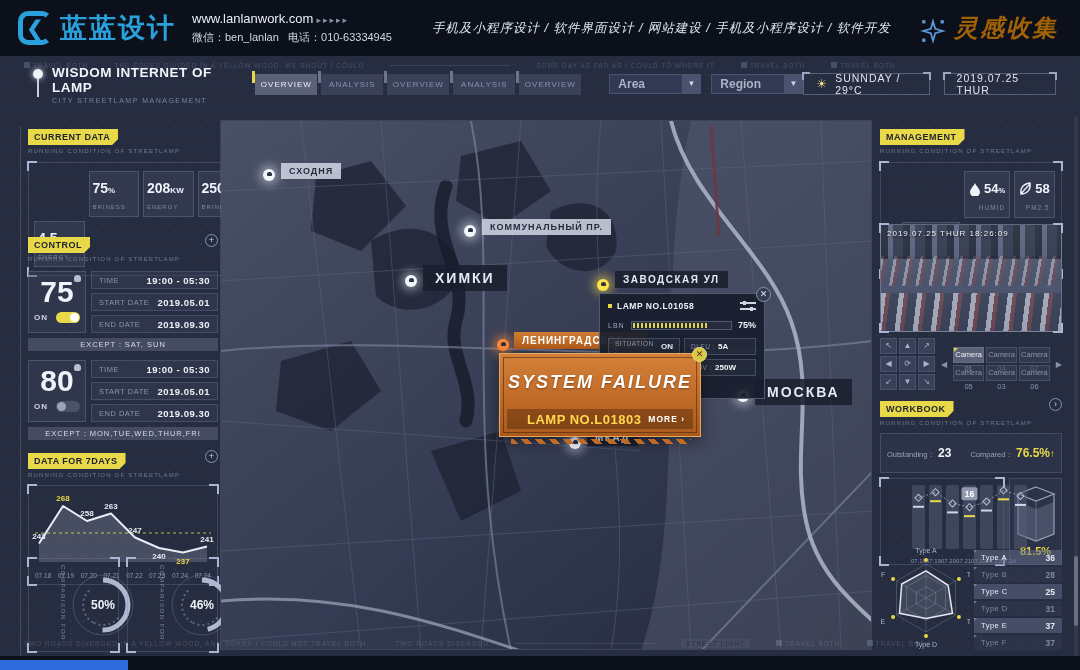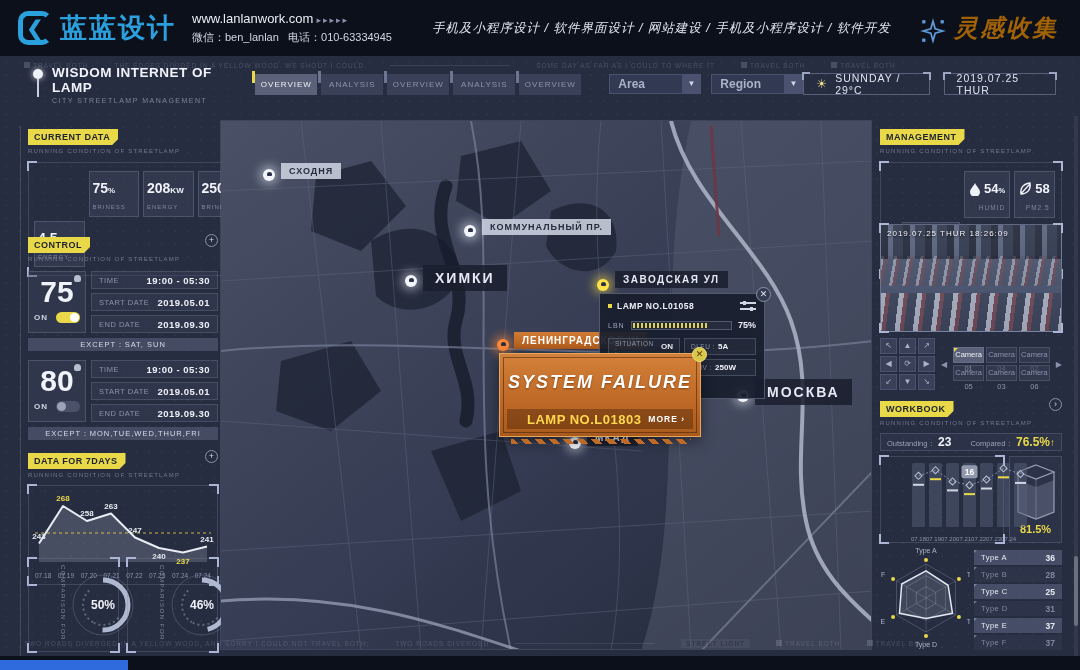--- a/index.html
+++ b/index.html
@@ -206,21 +206,21 @@
   .cam-side { color:#8a93ad; font-size:8px; cursor:pointer; }
   .cam-list { flex:1; display:grid; grid-template-columns:1fr 1fr 1fr; gap:2px; }
   .cam-btn { height:16px; background:rgba(58,65,88,.6); border:1px solid rgba(140,150,180,.25);
     color:#8a93ad; font-size:7.5px; text-align:center; line-height:14px; cursor:pointer; position:relative; }
   .cam-btn.active { background:#5a6178; color:#eef1f7; }
   .cam-btn.active::before { content:""; position:absolute; left:0; top:0; border-style:solid;
     border-width:4px 4px 0 0; border-color:#e9d949 transparent transparent transparent; }
 
   #workbook { top:342px; left:880px; width:182px; }
   .wb-stats { display:flex; align-items:baseline; margin-top:7px; border:1px solid rgba(140,150,180,.25);
-    padding:1px 6px; background:rgba(60,68,92,.25); }
+    padding:12px 6px; background:rgba(60,68,92,.25); }
   .wb-stats .k { color:#9aa3b8; font-size:7.5px; }
   .wb-stats .n { color:#f0f3fa; font-size:12px; font-weight:bold; margin-left:3px; }
   .wb-stats .k2 { margin-left:auto; color:#9aa3b8; font-size:7.5px; }
   .wb-stats .n2 { color:#e9d949; font-size:12px; font-weight:bold; margin-left:3px; }
   .wb-stats .up { color:#e9d949; font-size:10px; font-weight:bold; }
   .wb-body { display:flex; gap:5px; margin-top:5px; }
   .wb-chart-wrap { width:124px; }
   .wb-days { display:flex; justify-content:space-between; padding:1px 2px 0; }
   .wb-days span { color:#8a93ad; font-size:6px; }
   .wb-gauge { flex:1; border:1px solid rgba(140,150,180,.25); background:rgba(60,68,92,.25);

